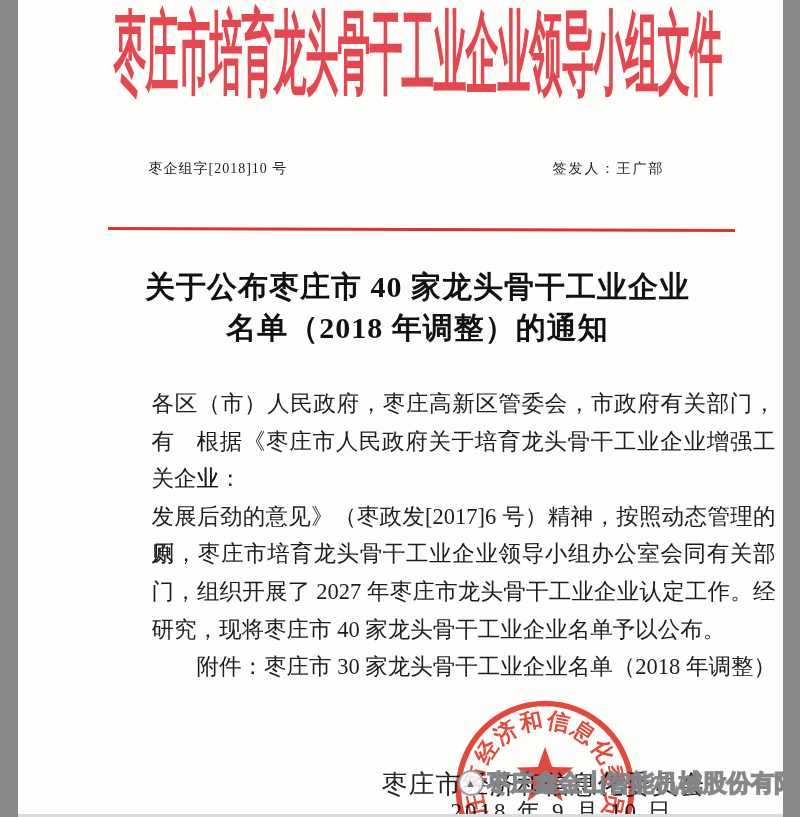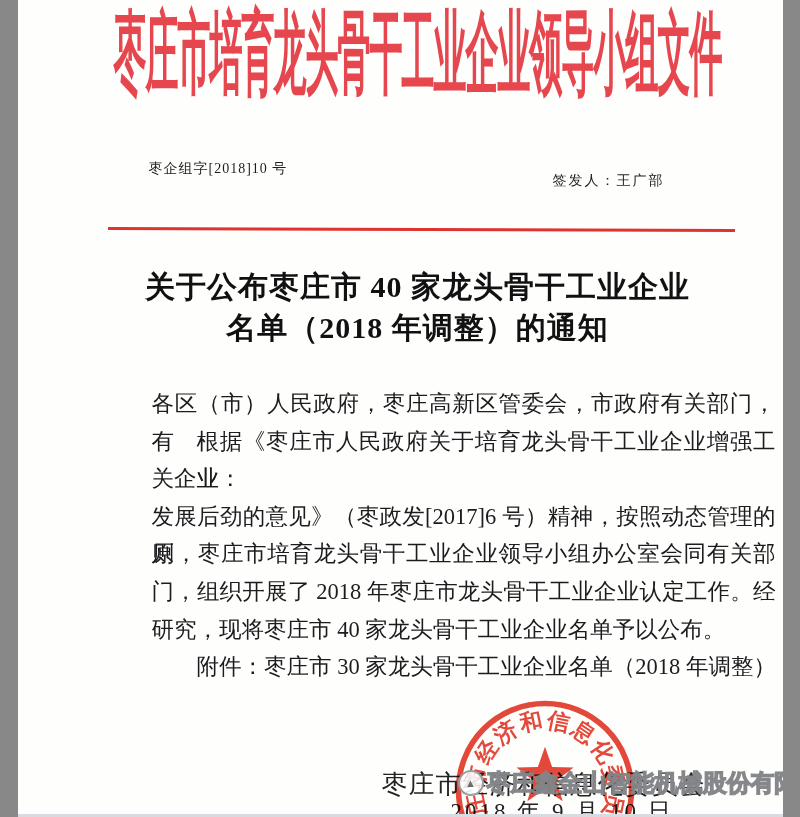--- a/index.html
+++ b/index.html
@@ -19,21 +19,21 @@
     font-size:33px;line-height:34px;
     letter-spacing:-1px;
     color:#e6474f;
     font-weight:600;
     transform:scaleY(2.75);
     transform-origin:center top;
     white-space:nowrap;
   }
   .docnum-row{position:absolute;top:160px;left:0;width:800px;height:30px;font-size:14px;margin-left:16px;}
   .doc-number{position:absolute;left:115px;top:0;letter-spacing:1px;}
-  .signer{position:absolute;left:519px;top:12px;letter-spacing:2px;}
+  .signer{position:absolute;left:519px;top:0;letter-spacing:2px;}
   .red-rule{
     position:absolute;top:228px;left:90px;width:627px;height:3px;
     background:#de332f;
     transform:rotate(0.18deg);
   }
   .notice-title{
     position:absolute;top:266px;left:0;width:800px;
     text-align:center;font-weight:700;color:#111;
     font-size:30px;line-height:41px;letter-spacing:1px;
   }
@@ -107,21 +107,21 @@
     <div>关于公布枣庄市 40 家龙头骨干工业企业</div>
     <div>名单（2018 年调整）的通知</div>
   </div>
 
   <div class="body-block" id="body-block">
       <div class="body-line justify">各区（市）人民政府，枣庄高新区管委会，市政府有关部门，有</div>
       <div class="body-line justify indent">根据《枣庄市人民政府关于培育龙头骨干工业企业增强工业</div>
       <div class="body-line">关企业：</div>
       <div class="body-line justify">发展后劲的意见》（枣政发[2017]6 号）精神，按照动态管理的原</div>
       <div class="body-line justify">则，枣庄市培育龙头骨干工业企业领导小组办公室会同有关部</div>
-      <div class="body-line justify">门，组织开展了 2018 年枣庄市龙头骨干工业企业认定工作。经</div>
+      <div class="body-line justify">门，组织开展了 2027 年枣庄市龙头骨干工业企业认定工作。经</div>
       <div class="body-line">研究，现将枣庄市 40 家龙头骨干工业企业名单予以公布。</div>
       <div class="body-line indent">附件：枣庄市 30 家龙头骨干工业企业名单（2018 年调整）</div>
     </div>
 
   <div class="sig-agency">枣庄市经济和信息化委员会</div>
 
   <div class="sig-date">2018 年 9 月 10 日</div>
 
   <svg class="seal" viewBox="0 0 200 200">
     <circle cx="100" cy="100" r="92" fill="none" stroke="#e23b2c" stroke-width="6"></circle>

